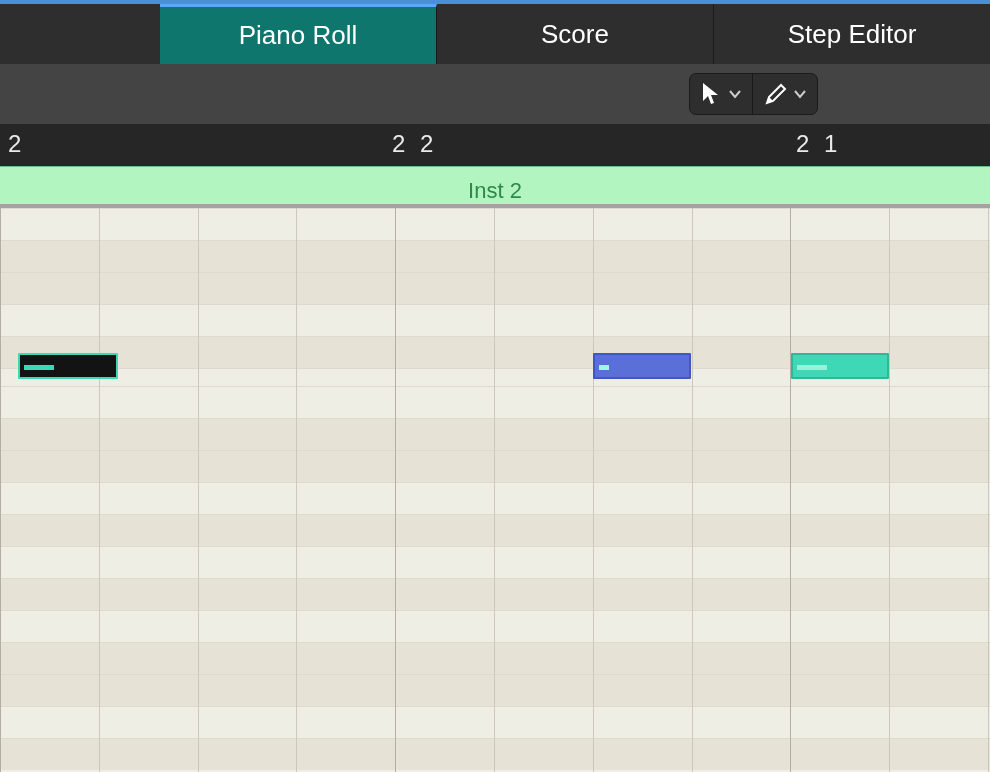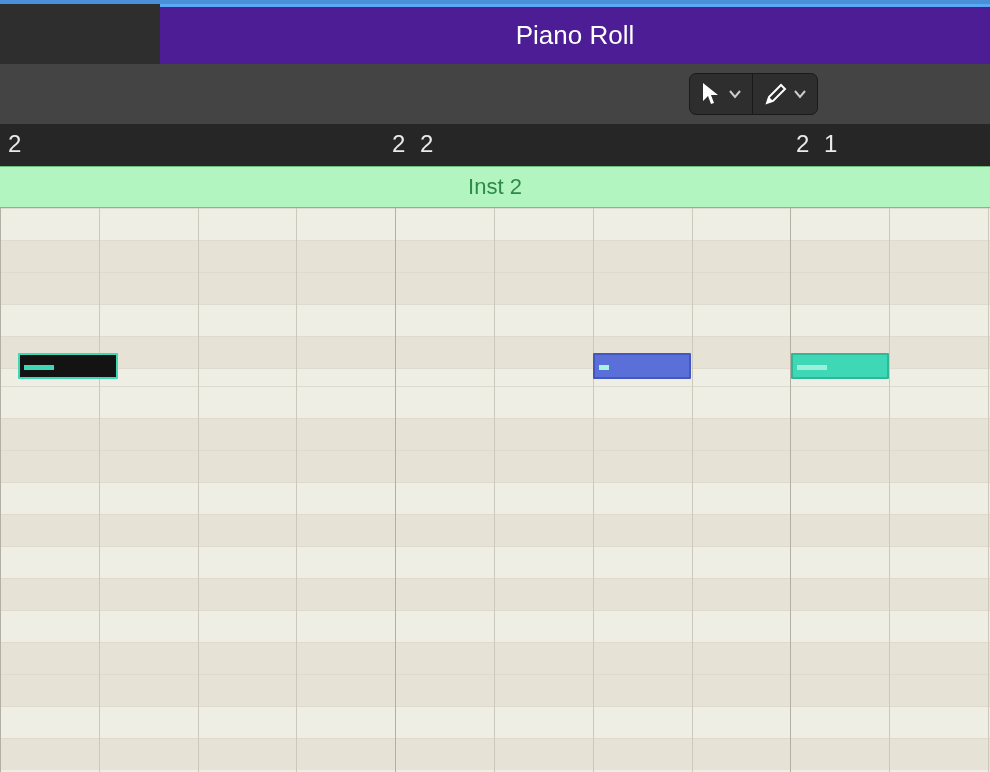--- a/index.html
+++ b/index.html
@@ -19,21 +19,21 @@
     align-items: center;
     justify-content: center;
     font-size: 26px;
     font-weight: 400;
     color: #fff;
     cursor: pointer;
     border-right: 1px solid #1a1a1a;
     background: #2e2e2e;
   }
   .tab.active {
-    background: #4c1d95;
+    background: #0f766e;
     border-top: 3px solid #5ba8f5;
   }
   .tab:last-child { border-right: none; }
 
   .toolbar {
     height: 60px;
     background: #444444;
     display: flex;
     align-items: center;
     justify-content: flex-end;
@@ -71,23 +71,23 @@
   .ruler .tick {
     position: absolute;
     top: 6px;
     letter-spacing: 4px;
   }
 
   .region-strip {
     height: 42px;
     background: #b3f5c0;
     border-top: 1px solid #6dbd7f;
-    border-bottom: 1px solid #a3a3a3;
-    display: flex;
-    align-items: center;
+    border-bottom: 4px solid #a3a3a3;
+    display: flex;
+    align-items: flex-end;
     justify-content: center;
     color: #2e8a49;
     font-size: 22px;
     font-weight: 500;
   }
 
   .grid-area {
     position: relative;
     width: 990px;
     height: 564px;
@@ -147,20 +147,22 @@
   }
 </style>
 </head>
 <body>
 
 <div class="top-blue-bar"></div>
 
 <div class="tab-bar">
   <div class="tab-spacer-left"></div>
   <div class="tab active">Piano Roll</div>
+  <div class="tab">Score</div>
+  <div class="tab">Step Editor</div>
 </div>
 
 <div class="toolbar">
   <div class="tool-group">
     <div class="tool-btn">
       <span>
         <svg width="22" height="26" viewBox="0 0 22 26">
           <path d="M3 2 L3 20 L8 15 L11 23 L14 22 L11 14 L18 14 Z" fill="#fff"></path>
         </svg>
       </span>

